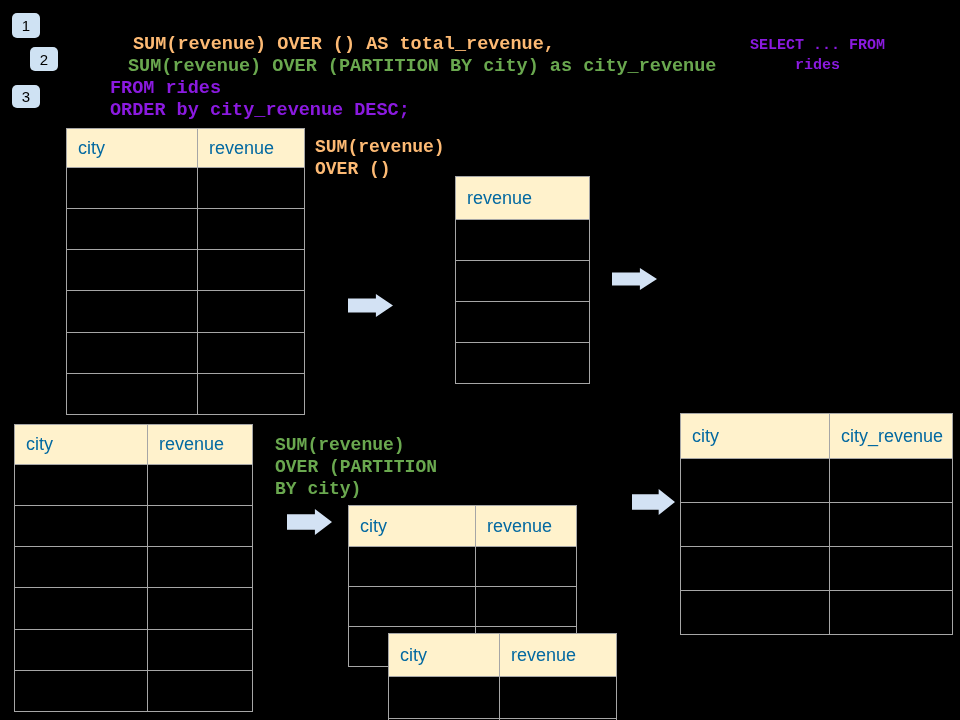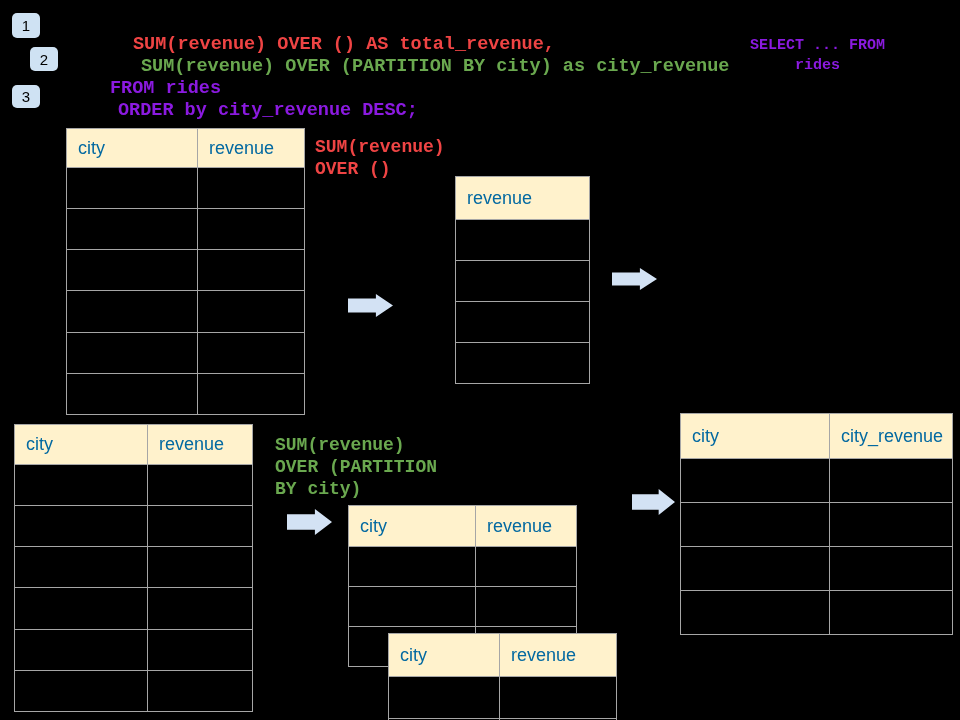--- a/index.html
+++ b/index.html
@@ -10,27 +10,27 @@
   
   .code{
     position:absolute;font-family:"Liberation Mono",monospace;
     font-weight:bold;font-size:18.5px;line-height:22px;white-space:pre;
   }
   .code-sm{
     position:absolute;font-family:"Liberation Mono",monospace;
     font-weight:bold;font-size:15px;line-height:20px;white-space:pre;
   }
   .c-purple{color:#8b1ae0;}
-  .c-red{color:#ef4444;}
+  .c-red{color:#fdba74;}
   .c-green{color:#6aa84f;}
   #sql-l1{left:88px;top:12px;}
   #sql-l2{left:133px;top:34px;}
-  #sql-l3{left:141px;top:56px;font-family:Liberation Mono, monospace;}
+  #sql-l3{left:128px;top:56px;font-family:Liberation Mono, monospace;}
   #sql-l4{left:110px;top:78px;}
-  #sql-l5{left:118px;top:100px;}
+  #sql-l5{left:110px;top:100px;}
   #side-note{left:750px;top:36px;text-align:center;}
   #note-total{left:315px;top:136px;font-size:18px;}
   #note-partition{left:275px;top:434px;font-size:18px;}
   
   .badge{
     position:absolute;width:28px;height:25px;background:#cfe2f3;
     border-radius:5px;color:#000;font-size:15px;
     display:flex;align-items:center;justify-content:center;
   }
   #badge-1{left:12px;top:13px;}

